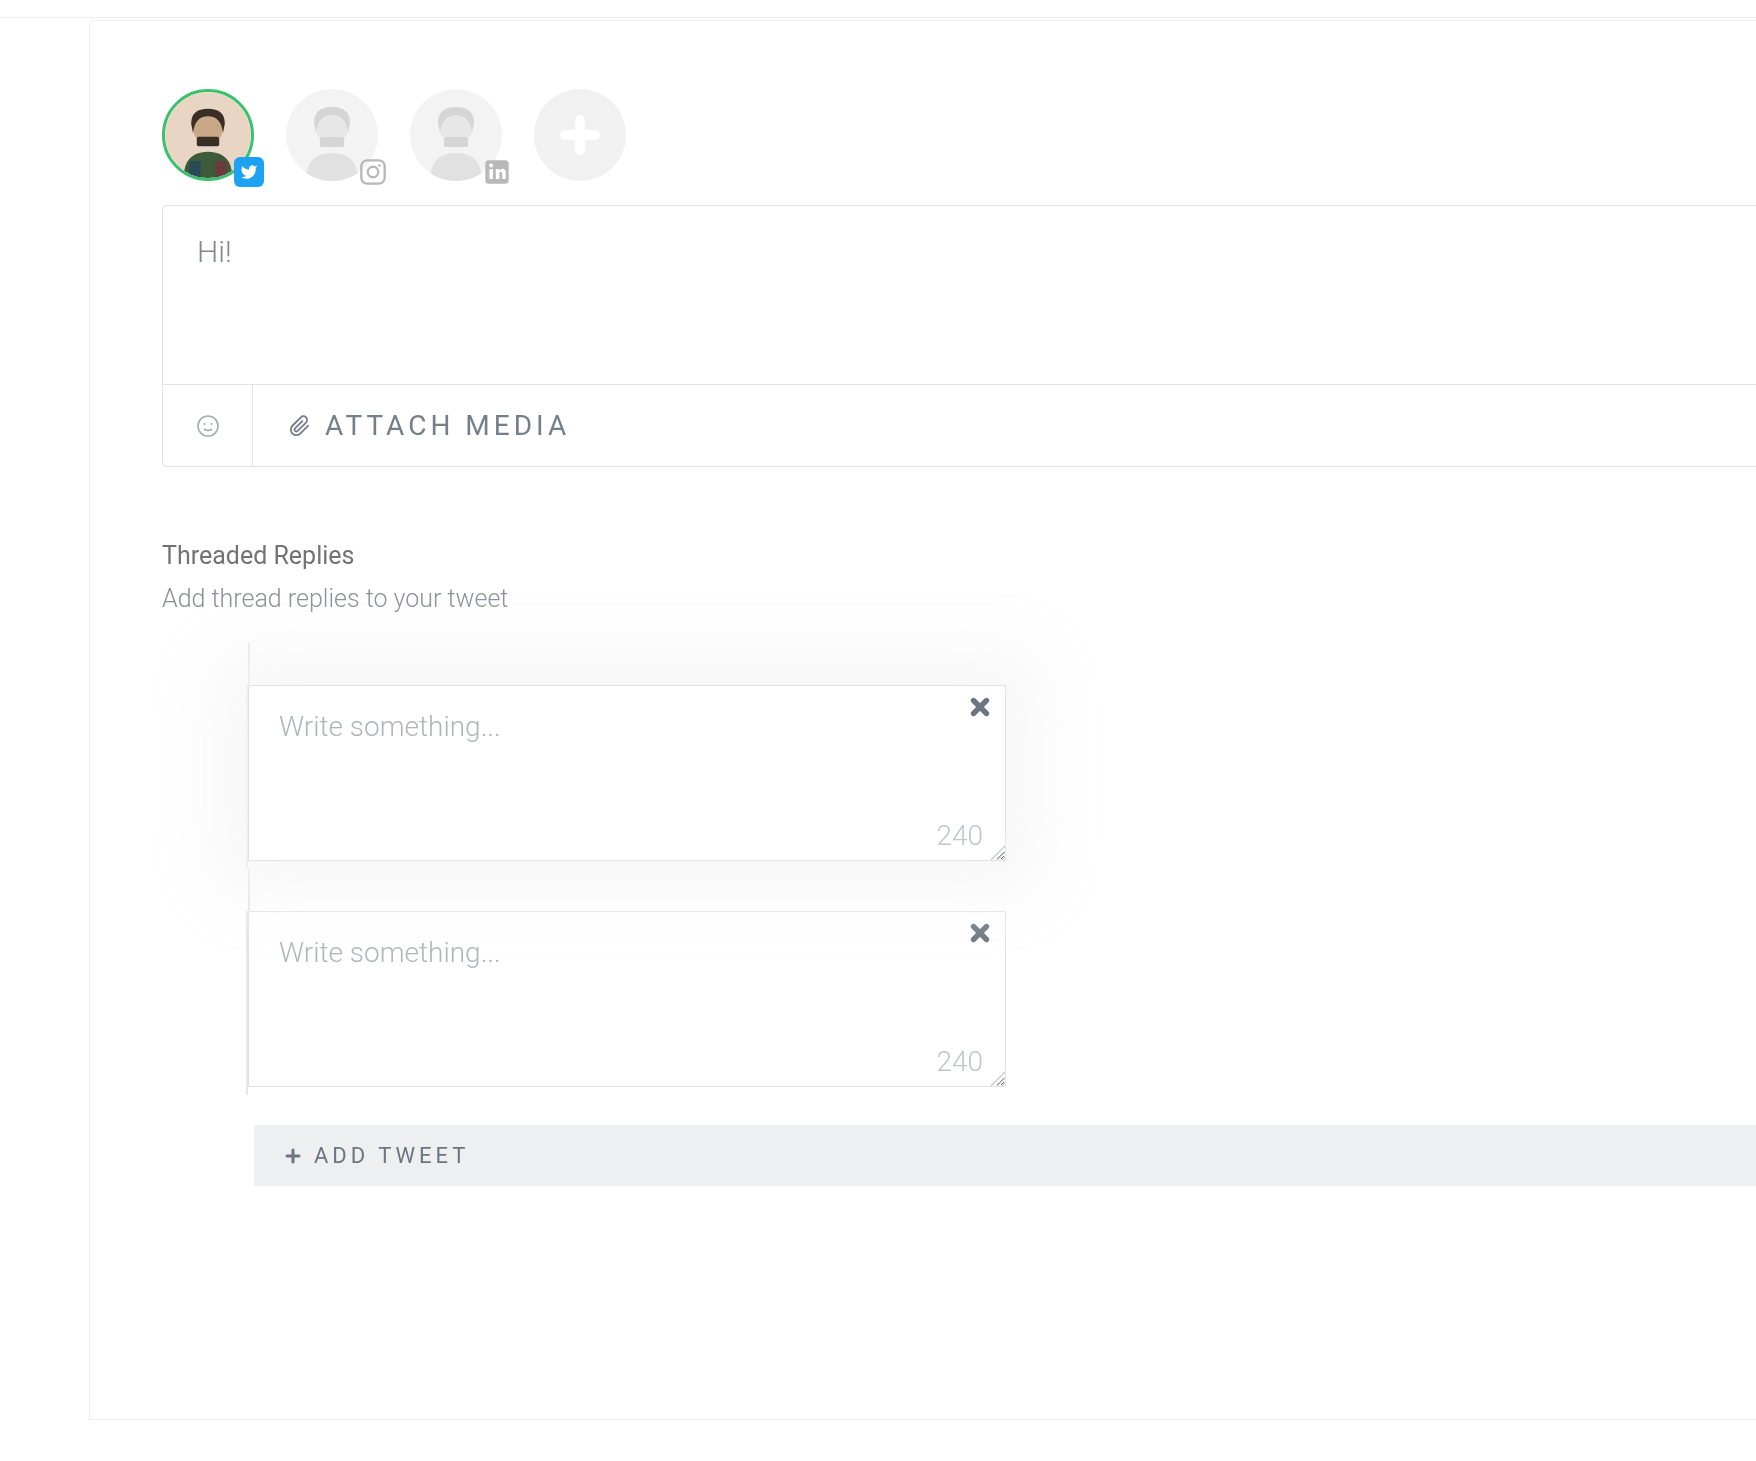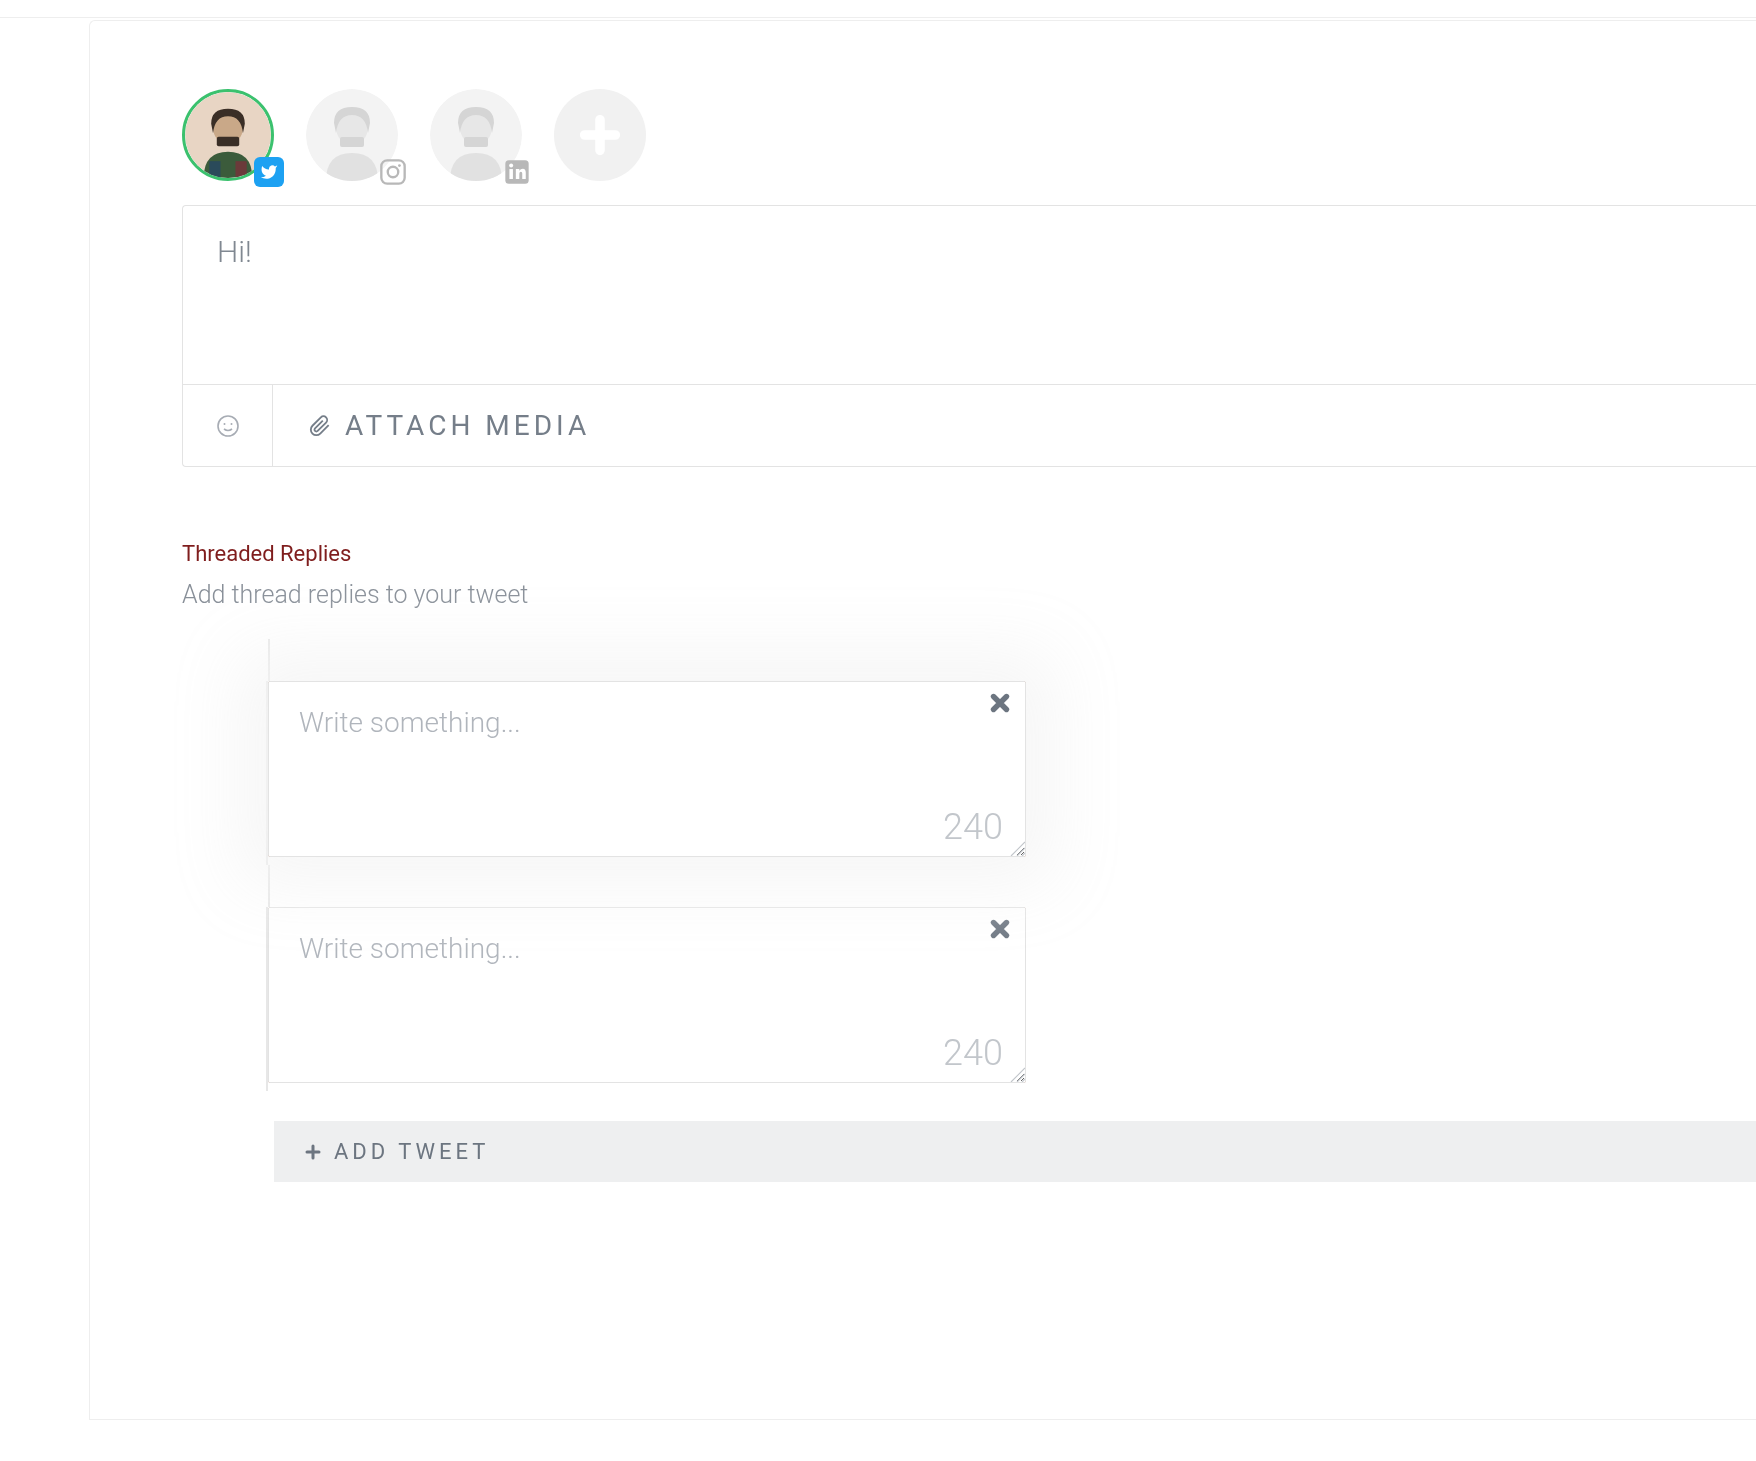--- a/index.html
+++ b/index.html
@@ -18,21 +18,21 @@
       border-bottom: 1px solid #eeeeee;
       margin-bottom: 2px;
       background: #fff;
     }
     .card {
       margin-left: 89px;
       border: 1px solid #eeeeee;
       border-right: none;
       border-radius: 6px 0 0 0;
       padding-top: 68px;
-      padding-left: 92px;
+      padding-left: 72px;
       min-height: 1400px;
       background: #fff;
     }
     .account-row {
       display: flex;
       align-items: center;
       gap: 32px;
       margin-bottom: 24px;
     }
     .avatar-wrap {
@@ -132,23 +132,23 @@
       cursor: pointer;
       letter-spacing: 4px;
       font-size: 28px;
       font-weight: 400;
       color: #757e89;
     }
     .threaded-section {
       margin-top: 74px;
     }
     .threaded-title {
-      font-size: 22px;
+      font-size: 25px;
       font-weight: 400;
-      color: #7f1d1d;
+      color: #737373;
       margin-bottom: 14px;
     }
     .threaded-sub {
       font-size: 25px;
       font-weight: 300;
       color: #888f98;
       margin-bottom: 30px;
     }
     .thread-replies {
       margin-left: 36px;
@@ -197,21 +197,21 @@
       color: #6c7580;
     }
     .reply-close svg {
       width: 26px;
       height: 26px;
     }
     .reply-counter {
       position: absolute;
       bottom: 8px;
       right: 22px;
-      font-size: 36px;
+      font-size: 28px;
       color: #c2c6cb;
       font-weight: 300;
       pointer-events: none;
     }
     .reply-resize-handle {
       position: absolute;
       bottom: 0;
       right: 0;
       width: 18px;
       height: 18px;

